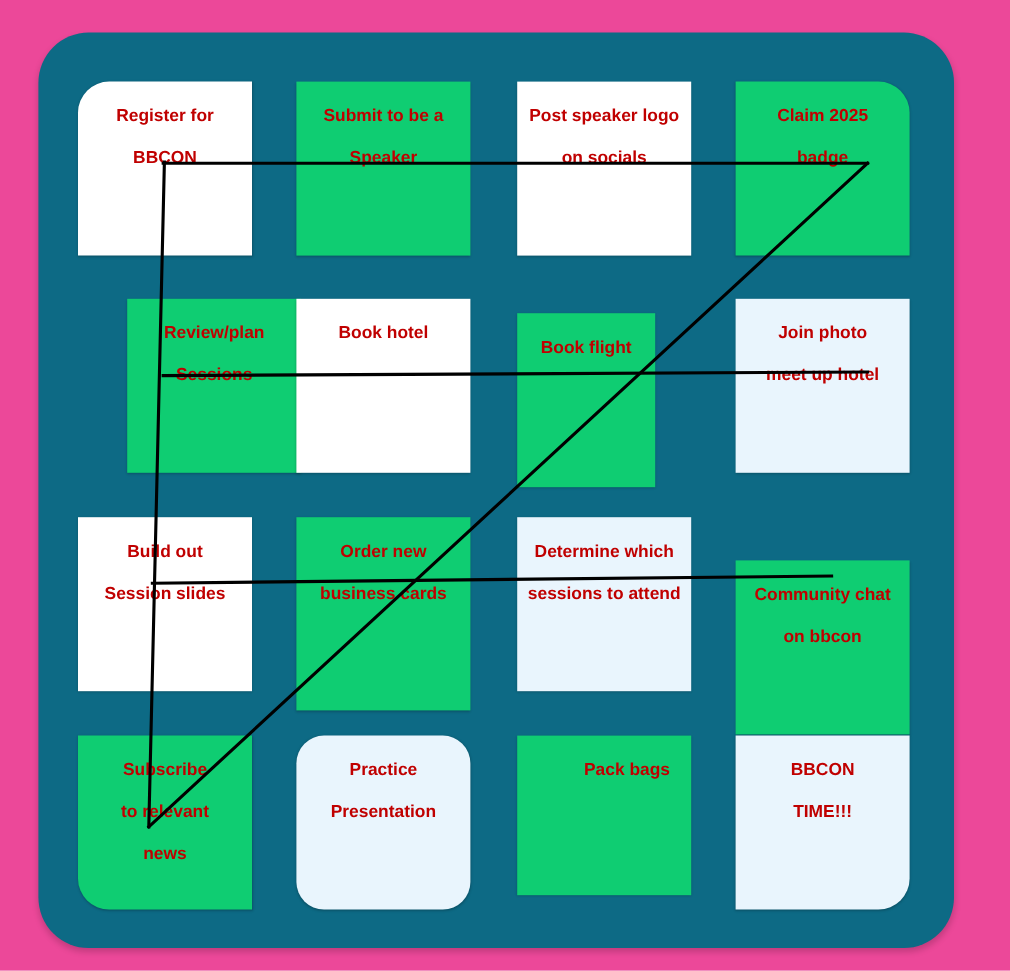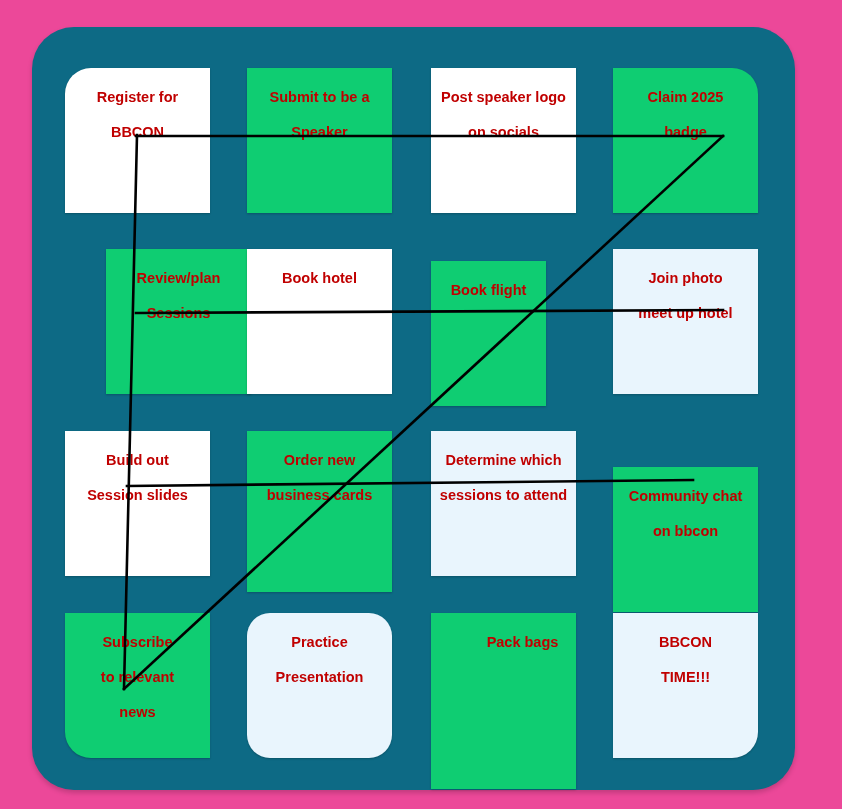--- a/index.html
+++ b/index.html
@@ -125,21 +125,21 @@
         </div>
         <div class="cell green bl" style="left: 33px; top: 586px; width: 145px; height: 145px;">
           <span class="line">Subscribe</span>
           <span class="line">to relevant</span>
           <span class="line">news</span>
         </div>
         <div class="cell pale" style="left: 215px; top: 586px; width: 145px; height: 145px; border-radius: 23px;">
           <span class="line">Practice</span>
           <span class="line">Presentation</span>
         </div>
-        <div class="cell green" style="left: 399px; top: 586px; width: 145px; height: 176px; padding-left: 44px;">
+        <div class="cell green" style="left: 399px; top: 586px; width: 145px; height: 133px; padding-left: 44px;">
           <span class="line">Pack bags</span>
         </div>
         <div class="cell pale br" style="left: 581px; top: 586px; width: 145px; height: 145px;">
           <span class="line">BBCON</span>
           <span class="line">TIME!!!</span>
         </div>
       </div>
   </div>
 
   <svg id="marks" viewBox="0 0 842 809" xmlns="http://www.w3.org/2000/svg">

